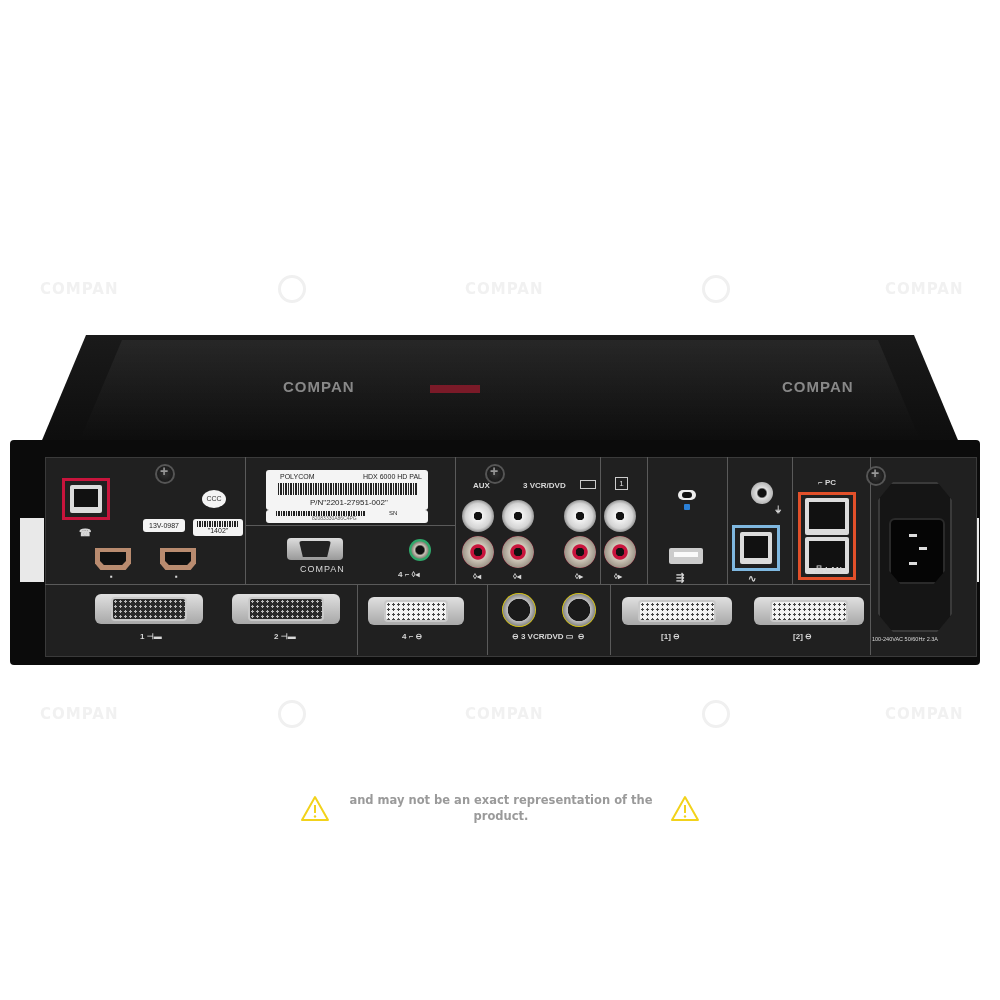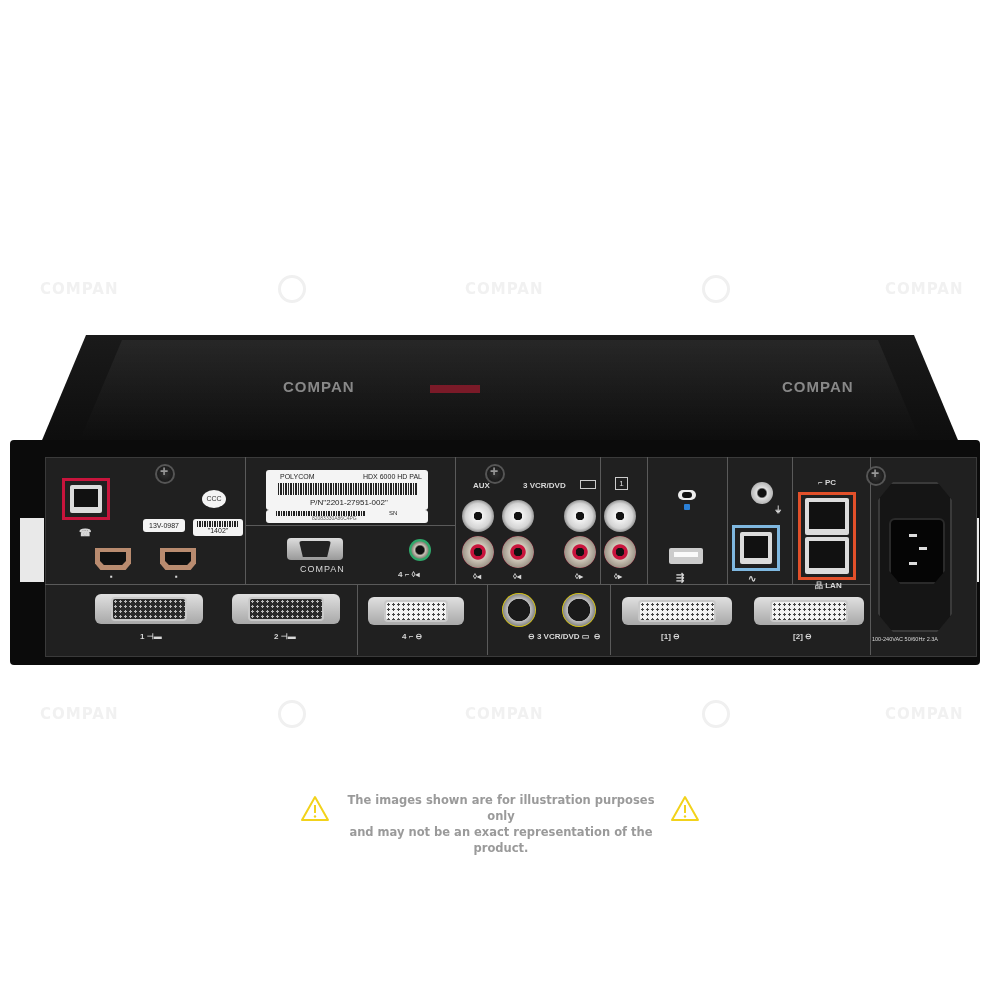--- a/index.html
+++ b/index.html
@@ -167,21 +167,21 @@
 
   <div class="lbl" style="left:818px;top:478px;">⌐ <span>PC</span></div>
   <div class="abs" style="left:798px;top:492px;width:58px;height:88px;border:3px solid #e2502a;box-sizing:border-box;">
     <div class="rj" style="left:4px;top:3px;width:44px;height:37px;">
         <div class="hole"></div>
       </div>
     <div class="rj" style="left:4px;top:42px;width:44px;height:37px;">
         <div class="hole"></div>
       </div>
   </div>
-  <div class="lbl" style="left:815px;top:580px;">品 <span>LAN</span></div>
+  <div class="lbl" style="left:815px;top:564px;">品 <span>LAN</span></div>
 
   <div class="power">
     <div class="socket">
       <div class="pin" style="left:18px;top:14px;"></div>
       <div class="pin" style="left:28px;top:27px;"></div>
       <div class="pin" style="left:18px;top:42px;"></div>
     </div>
   </div>
   <div class="lbl" style="left:872px;top:636px;font-size:5.5px;font-weight:normal;">100-240VAC 50/60Hz 2.3A</div>
 
@@ -194,38 +194,37 @@
   <div class="lbl" style="left:140px;top:632px;"><span>1</span> ⊣▬</div>
   <div class="lbl" style="left:274px;top:632px;"><span>2</span> ⊣▬</div>
 
   <div class="dvi white" style="left:368px;top:597px;width:96px;height:28px;">
       <div class="body"></div>
     </div>
   <div class="lbl" style="left:402px;top:632px;"><span>4</span> ⌐ ⊖</div>
 
   <div class="svid" style="left:502px;top:593px;"></div>
   <div class="svid" style="left:562px;top:593px;"></div>
-  <div class="lbl" style="left:528px;top:632px;">⊖ <span>3  VCR/DVD</span> ▭ &nbsp;⊖</div>
+  <div class="lbl" style="left:512px;top:632px;">⊖ <span>3  VCR/DVD</span> ▭ &nbsp;⊖</div>
 
   <div class="dvi white" style="left:622px;top:597px;width:110px;height:28px;">
       <div class="body"></div>
     </div>
   <div class="dvi white" style="left:754px;top:597px;width:110px;height:28px;">
       <div class="body"></div>
     </div>
   <div class="lbl" style="left:661px;top:632px;">[<span>1</span>] ⊖</div>
   <div class="lbl" style="left:793px;top:632px;">[<span>2</span>] ⊖</div>
 </div>
 
 <svg class="warn" style="left:300px;top:795px;" viewBox="0 0 30 27">
   <path d="M15 2 L28 25 L2 25 Z" fill="none" stroke="#f2d21b" stroke-width="2" stroke-linejoin="round"></path>
   <line x1="15" y1="10" x2="15" y2="18" stroke="#f2d21b" stroke-width="2"></line>
   <circle cx="15" cy="21.5" r="1.2" fill="#f2d21b"></circle>
 </svg>
 <div class="disclaimer">
-  <div>The images shown are for illustration purposes only</div>
   <div>and may not be an exact representation of the product.</div>
 </div>
 <svg class="warn" style="left:670px;top:795px;" viewBox="0 0 30 27">
   <path d="M15 2 L28 25 L2 25 Z" fill="none" stroke="#f2d21b" stroke-width="2" stroke-linejoin="round"></path>
   <line x1="15" y1="10" x2="15" y2="18" stroke="#f2d21b" stroke-width="2"></line>
   <circle cx="15" cy="21.5" r="1.2" fill="#f2d21b"></circle>
 </svg>
 
 </body></html>

